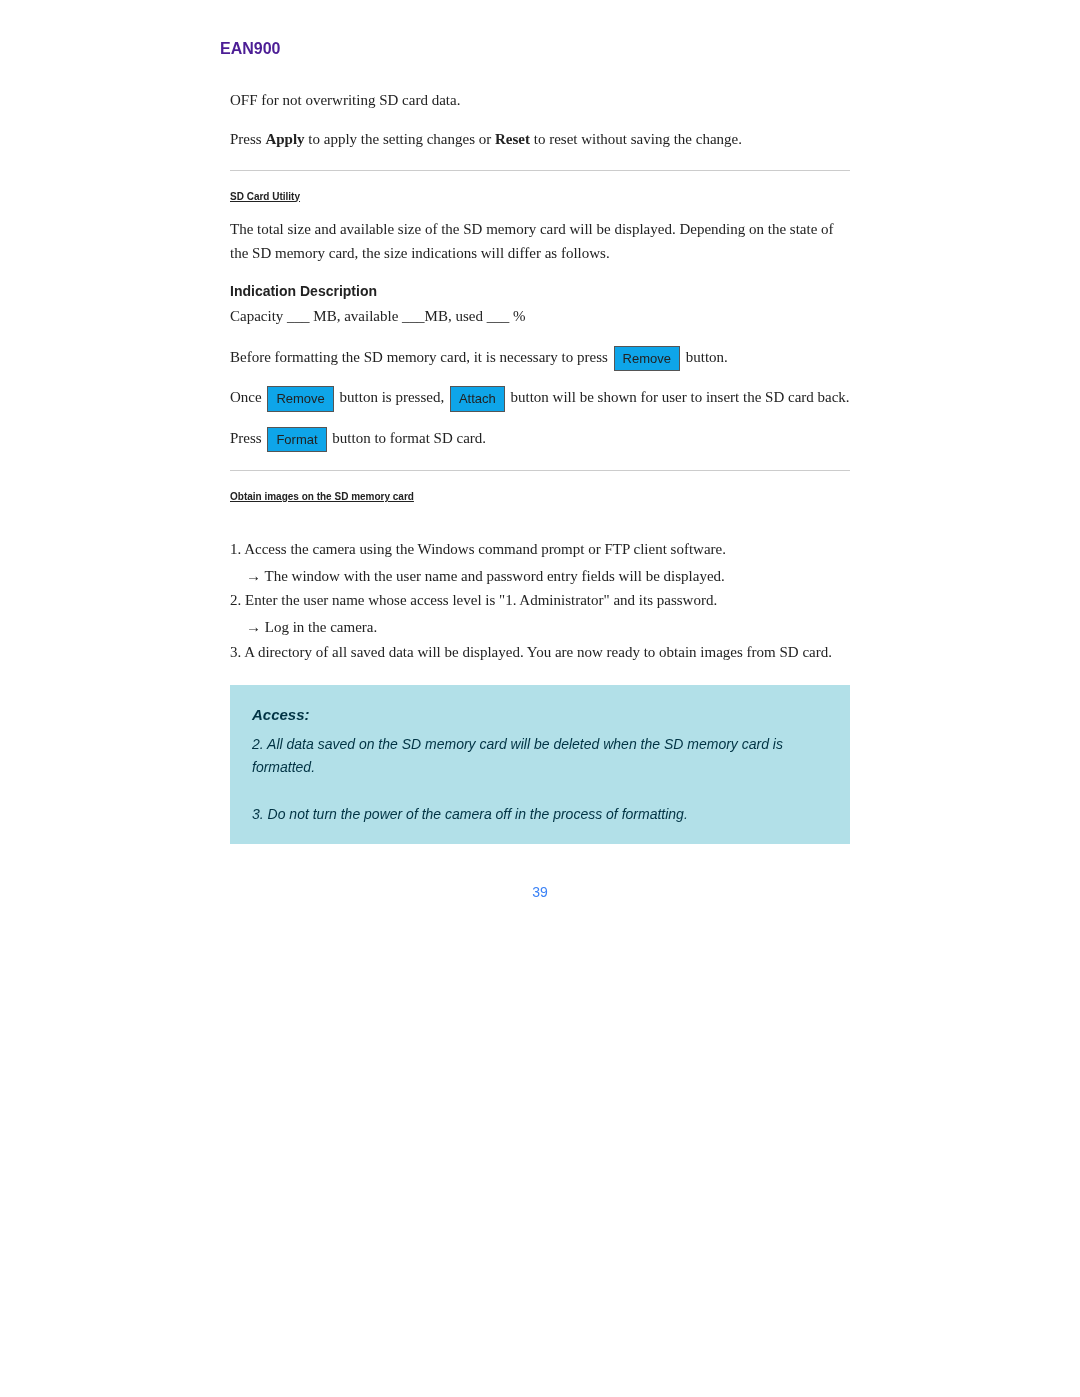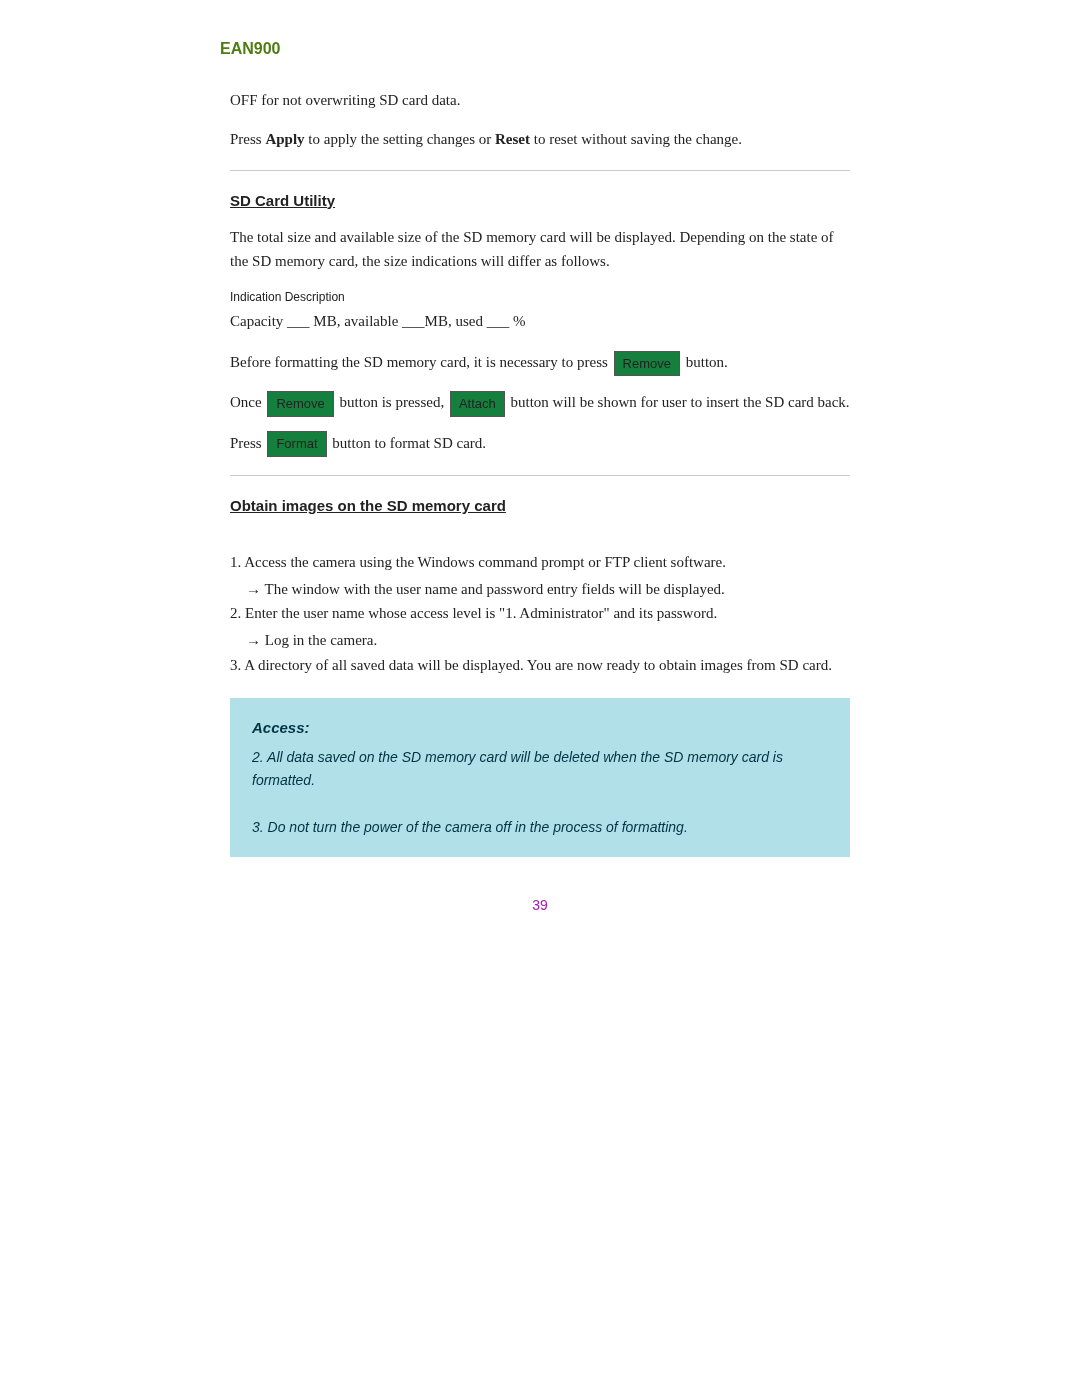--- a/index.html
+++ b/index.html
@@ -57,70 +57,70 @@
     }
 
     .logo-text sup {
       font-size: 12px;
     }
 
     .product-name {
       font-size: 16px;
       font-weight: bold;
       font-family: Arial, sans-serif;
-      color: #4d7c0f;
+      color: #4c1d95;
     }
 
     
     .content {
       padding: 0 10px;
       line-height: 1.6;
     }
 
     .paragraph {
       margin-bottom: 14px;
       line-height: 1.65;
     }
 
     .bold-inline {
       font-weight: bold;
     }
 
     
     .section-heading {
-      font-size: 15px;
+      font-size: 10px;
       font-weight: bold;
       font-family: Arial, sans-serif;
       text-decoration: underline;
       margin-bottom: 12px;
       margin-top: 0;
     }
 
     
     .ui-button {
       display: inline-block;
       border: 1px solid #555;
-      background: #15803d;
+      background: #0ea5e9;
       padding: 1px 8px;
       font-size: 13px;
       font-family: Arial, sans-serif;
       color: #222;
       vertical-align: middle;
       margin: 0 2px;
     }
 
     
     .indication-block {
       margin-bottom: 16px;
     }
 
     .indication-title {
-      font-weight: normal;
-      font-family: Arial, sans-serif;
-      font-size: 12px;
+      font-weight: bold;
+      font-family: Arial, sans-serif;
+      font-size: 14px;
       margin-bottom: 2px;
     }
 
     
     .notes-box {
       background: #b2e0e8;
       border: none;
       padding: 18px 22px;
       margin-top: 20px;
       margin-bottom: 10px;
@@ -157,21 +157,21 @@
     .arrow-item {
       padding-left: 16px;
       line-height: 1.65;
     }
 
     
     .footer {
       text-align: center;
       margin-top: 40px;
       font-size: 14px;
-      color: #a21caf;
+      color: #3b82f6;
       font-family: Arial, sans-serif;
     }
 
     .divider-line {
       border: none;
       border-top: 1px solid #ccc;
       margin: 18px 0;
     }
   </style>
 </head>

